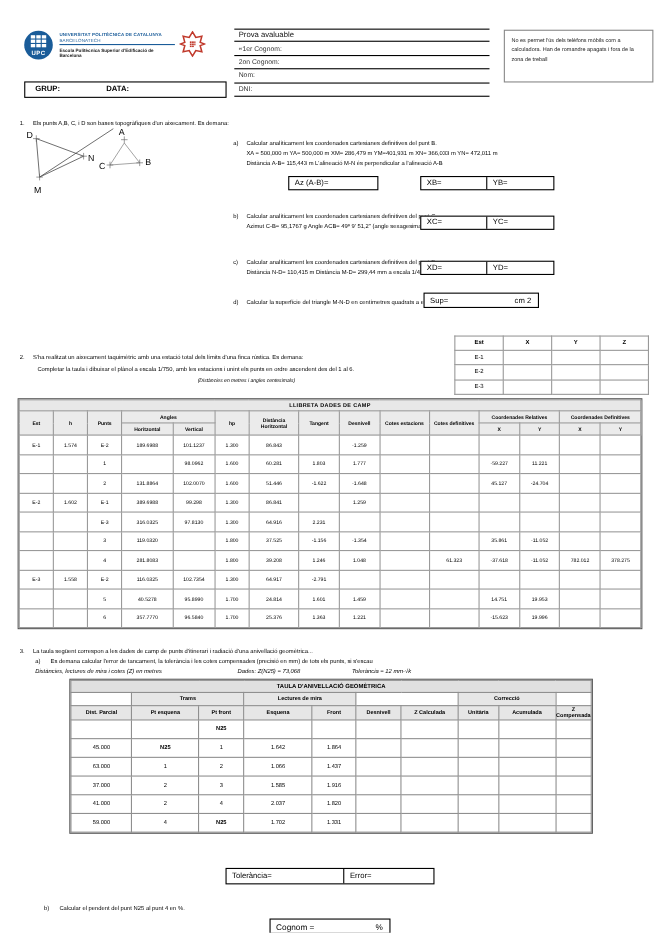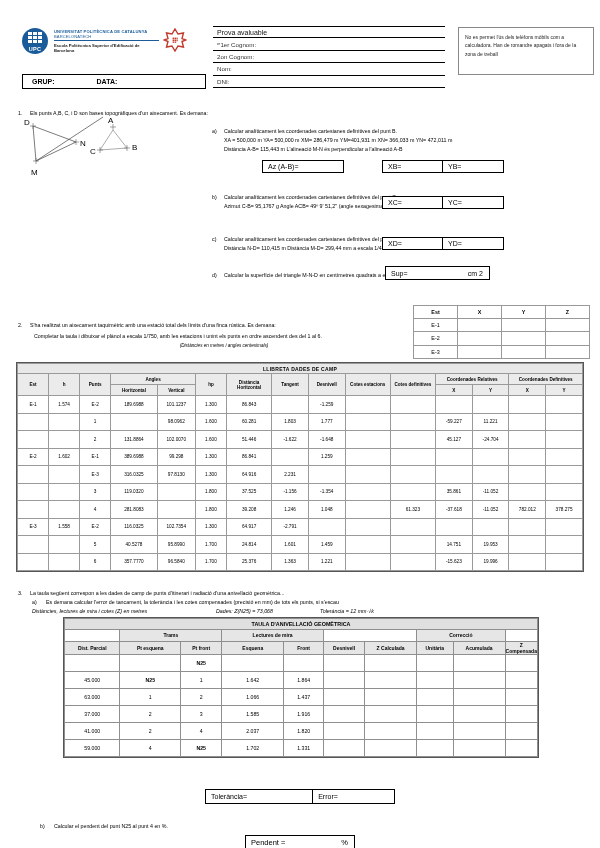--- a/index.html
+++ b/index.html
@@ -616,17 +616,17 @@
   </div>
 
   <div class="ansbox split" style="left:205px; top:789px; width:190px; height:15px; font-size:7px;">
     <span class="cellA" style="width:57%;">Tolerància=</span>
     <span class="cellB" style="width:43%;">Error=</span>
   </div>
 
   <div class="q" style="left:40px; top:823px;">b)</div>
   <div class="q" style="left:54px; top:823px; width:280px;">Calcular el pendent del punt N25 al punt 4 en %.</div>
   <div class="ansbox" style="left:245px; top:835px; width:110px; height:14px; font-size:7.5px;">
-    <span>Pendent =</span>
+    <span>Cognom =</span>
     <span class="right">%</span>
   </div>
 
 </div>
 
 </body></html>

